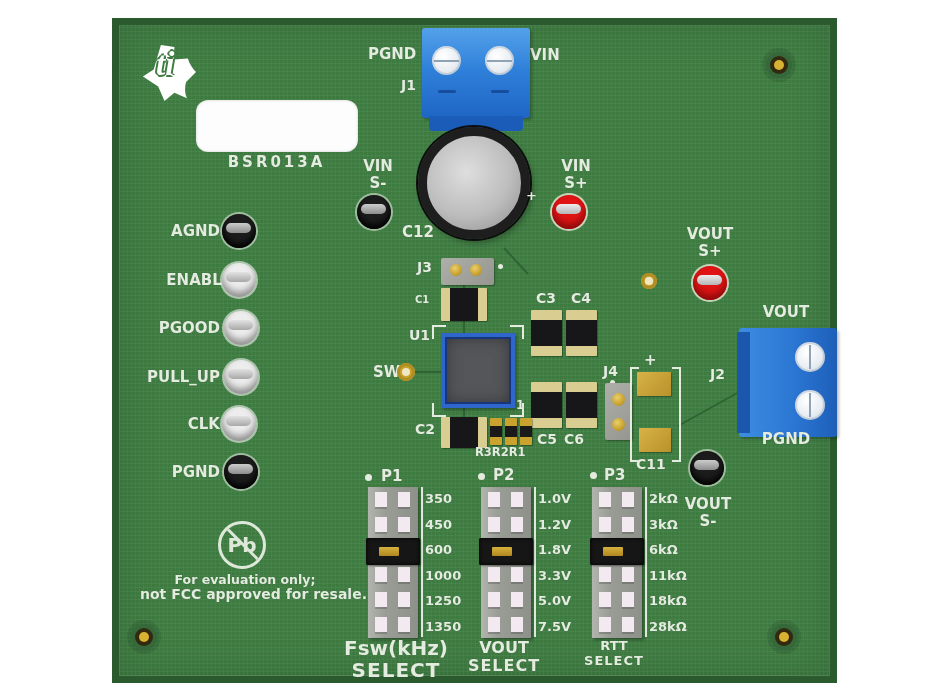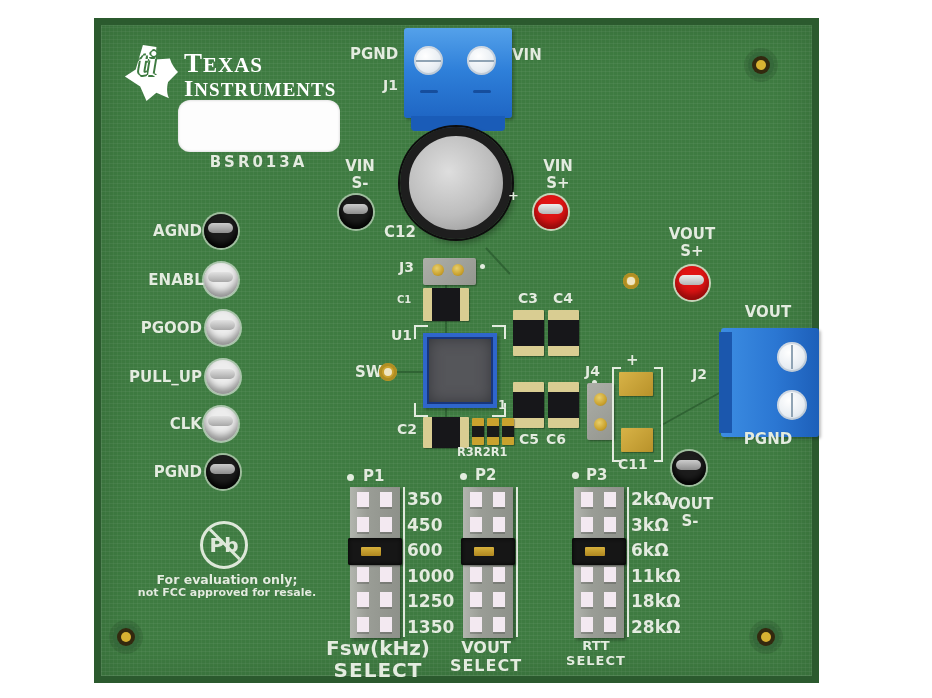--- a/index.html
+++ b/index.html
@@ -1,18 +1,18 @@
 <!DOCTYPE html>
 <html><head>
 <meta charset="utf-8">
 <style>
   html,body{margin:0;padding:0;background:#fff;}
   #stage{position:relative;width:932px;height:698px;background:#ffffff;overflow:hidden;
          font-family:"DejaVu Sans",sans-serif;}
-  #board{position:absolute;left:94px;top:18px;width:725px;height:665px;background:#2b5a2e;}
+  #board{position:absolute;left:112px;top:18px;width:725px;height:665px;background:#2b5a2e;}
   .face{position:absolute;inset:7px;background:#3e7b41;
         background-image:
           repeating-linear-gradient(0deg, rgba(255,255,255,.05) 0 1px, transparent 1px 4px),
           repeating-linear-gradient(90deg, rgba(255,255,255,.04) 0 1px, transparent 1px 4px);
         box-shadow:inset 0 0 0 1px rgba(255,255,255,.07), inset 0 0 40px rgba(0,0,0,.12);}
   .traces{position:absolute;left:0;top:0;pointer-events:none;}
   .silk{position:absolute;color:#e3ecdf;font-weight:bold;font-size:15px;line-height:1.12;
         white-space:nowrap;text-shadow:0 0 1px rgba(0,0,0,.25);}
   .center{text-align:center;}
   
@@ -88,21 +88,21 @@
   .hdr::before,.hdr::after{content:"";position:absolute;top:5px;bottom:4px;width:12px;
        background:repeating-linear-gradient(180deg,#f3e9f1 0 15px,rgba(0,0,0,.18) 15px 17px,transparent 17px 25px);}
   .hdr::before{left:7px;} .hdr::after{right:8px;}
   .jumper{position:absolute;width:54px;height:27px;background:#161616;border-radius:2px;z-index:3;
           box-shadow:inset 0 0 4px #000,1px 1px 2px rgba(0,0,0,.4);}
   .jumper::after{content:"";position:absolute;left:13px;top:9px;width:20px;height:9px;
           background:linear-gradient(#d7b13c,#b08820);border-radius:1px;}
   .vline{position:absolute;width:2px;background:#dfe8dc;}
   .vals{position:absolute;width:70px;height:150px;display:flex;flex-direction:column;
         justify-content:space-between;}
-  .val{color:#e3ecdf;font-weight:bold;font-size:17px;line-height:22px;text-shadow:0 0 1px rgba(0,0,0,.25);}
+  .val{color:#e3ecdf;font-weight:bold;font-size:13px;line-height:22px;text-shadow:0 0 1px rgba(0,0,0,.25);}
   
   .mh{position:absolute;width:26px;height:26px;border-radius:50%;background:#35683a;
       box-shadow:0 0 0 4px rgba(0,0,0,.10);}
   .mh::before{content:"";position:absolute;inset:4px;border-radius:50%;background:#33290f;}
   .mh::after{content:"";position:absolute;inset:8px;border-radius:50%;background:#d8b232;}
   
   .pb{position:absolute;left:106px;top:503px;width:48px;height:48px;border:3px solid #dde8d9;
       border-radius:50%;box-sizing:border-box;overflow:hidden;color:#dde8d9;
       display:flex;align-items:center;justify-content:center;font-size:20px;font-weight:bold;}
   .pb-slash{position:absolute;left:-6px;top:20px;width:58px;height:3px;background:#dde8d9;
@@ -122,24 +122,20 @@
         <line x1="352" y1="252" x2="352" y2="430"></line>
         <line x1="303" y1="354" x2="329" y2="354"></line>
         <polyline points="566,408 627,374"></polyline>
       </g>
     </svg>
 
     <svg class="ti-mark" viewBox="0 0 60 64">
       <path fill="#ffffff" d="M21 1 L36 3 L35 17 L51 16 C53 23 57 28 60 31 L49 42 C47 50 48 56 50 60 L36 54 L25 63 L18 47 L1 36 L13 28 Z"></path>
     </svg>
     <span class="ti-mono">ti</span>
-    <div class="wordmark">
-      <span class="wm1">TEXAS</span>
-      <span class="wm2">INSTRUMENTS</span>
-    </div>
     <div class="white-label"></div>
     <div class="silk center" style="left:92px;top:136px;width:145px;letter-spacing:3px;">BSR013A</div>
 
     <div class="silk" style="left:256px;top:28px;">PGND</div>
     <div class="silk" style="left:418px;top:29px;">VIN</div>
     <div class="silk" style="left:289px;top:60px;font-size:14px;">J1</div>
     <div class="term term-j1"></div>
     <div class="term-j1-flange"></div>
     <div class="screw" style="left:320px;top:28px;width:29px;height:29px;"></div>
     <div class="screw" style="left:373px;top:28px;width:29px;height:29px;"></div>
@@ -259,21 +255,21 @@
     <div class="silk center" style="left:570px;top:478px;width:52px;">
       <span style="display:block">VOUT</span>
       <span style="display:block">S-</span>
     </div>
 
     <div class="pb">
       <span>Pb</span>
       <div class="pb-slash"></div>
     </div>
     <div class="silk center" style="left:38px;top:555px;width:190px;font-size:12.5px;">For evaluation only;</div>
-    <div class="silk center" style="left:28px;top:569px;width:210px;font-size:11px;text-align:center;">not FCC approved for resale.</div>
+    <div class="silk center" style="left:28px;top:569px;width:210px;font-size:14px;text-align:center;">not FCC approved for resale.</div>
 
     <div class="sdot" style="left:253px;top:456px;width:7px;height:7px;"></div>
     <div class="silk" style="left:269px;top:450px;">P1</div>
     <div class="hdr" style="left:256px;top:469px;"></div>
     <div class="vline" style="left:309px;top:469px;height:150px;"></div>
     <div class="jumper" style="left:254px;top:520px;"></div>
     <div class="vals" style="left:313px;top:470px;">
       <div class="val">350</div>
       <div class="val">450</div>
       <div class="val">600</div>
@@ -284,20 +280,28 @@
     <div class="silk center" style="left:226px;top:619px;width:116px;font-size:20px;">
       <span style="display:block">Fsw(kHz)</span>
       <span style="display:block;letter-spacing:1px;">SELECT</span>
     </div>
 
     <div class="sdot" style="left:366px;top:455px;width:7px;height:7px;"></div>
     <div class="silk" style="left:381px;top:449px;">P2</div>
     <div class="hdr" style="left:369px;top:469px;"></div>
     <div class="vline" style="left:422px;top:469px;height:150px;"></div>
     <div class="jumper" style="left:367px;top:520px;"></div>
+    <div class="vals" style="left:426px;top:470px;">
+      <div class="val">1.0V</div>
+      <div class="val">1.2V</div>
+      <div class="val">1.8V</div>
+      <div class="val">3.3V</div>
+      <div class="val">5.0V</div>
+      <div class="val">7.5V</div>
+    </div>
     <div class="silk center" style="left:334px;top:621px;width:116px;font-size:16px;">
       <span style="display:block">VOUT</span>
       <span style="display:block;letter-spacing:1px;">SELECT</span>
     </div>
 
     <div class="sdot" style="left:478px;top:454px;width:7px;height:7px;"></div>
     <div class="silk" style="left:492px;top:449px;">P3</div>
     <div class="hdr" style="left:480px;top:469px;"></div>
     <div class="vline" style="left:533px;top:469px;height:150px;"></div>
     <div class="jumper" style="left:478px;top:520px;"></div>

